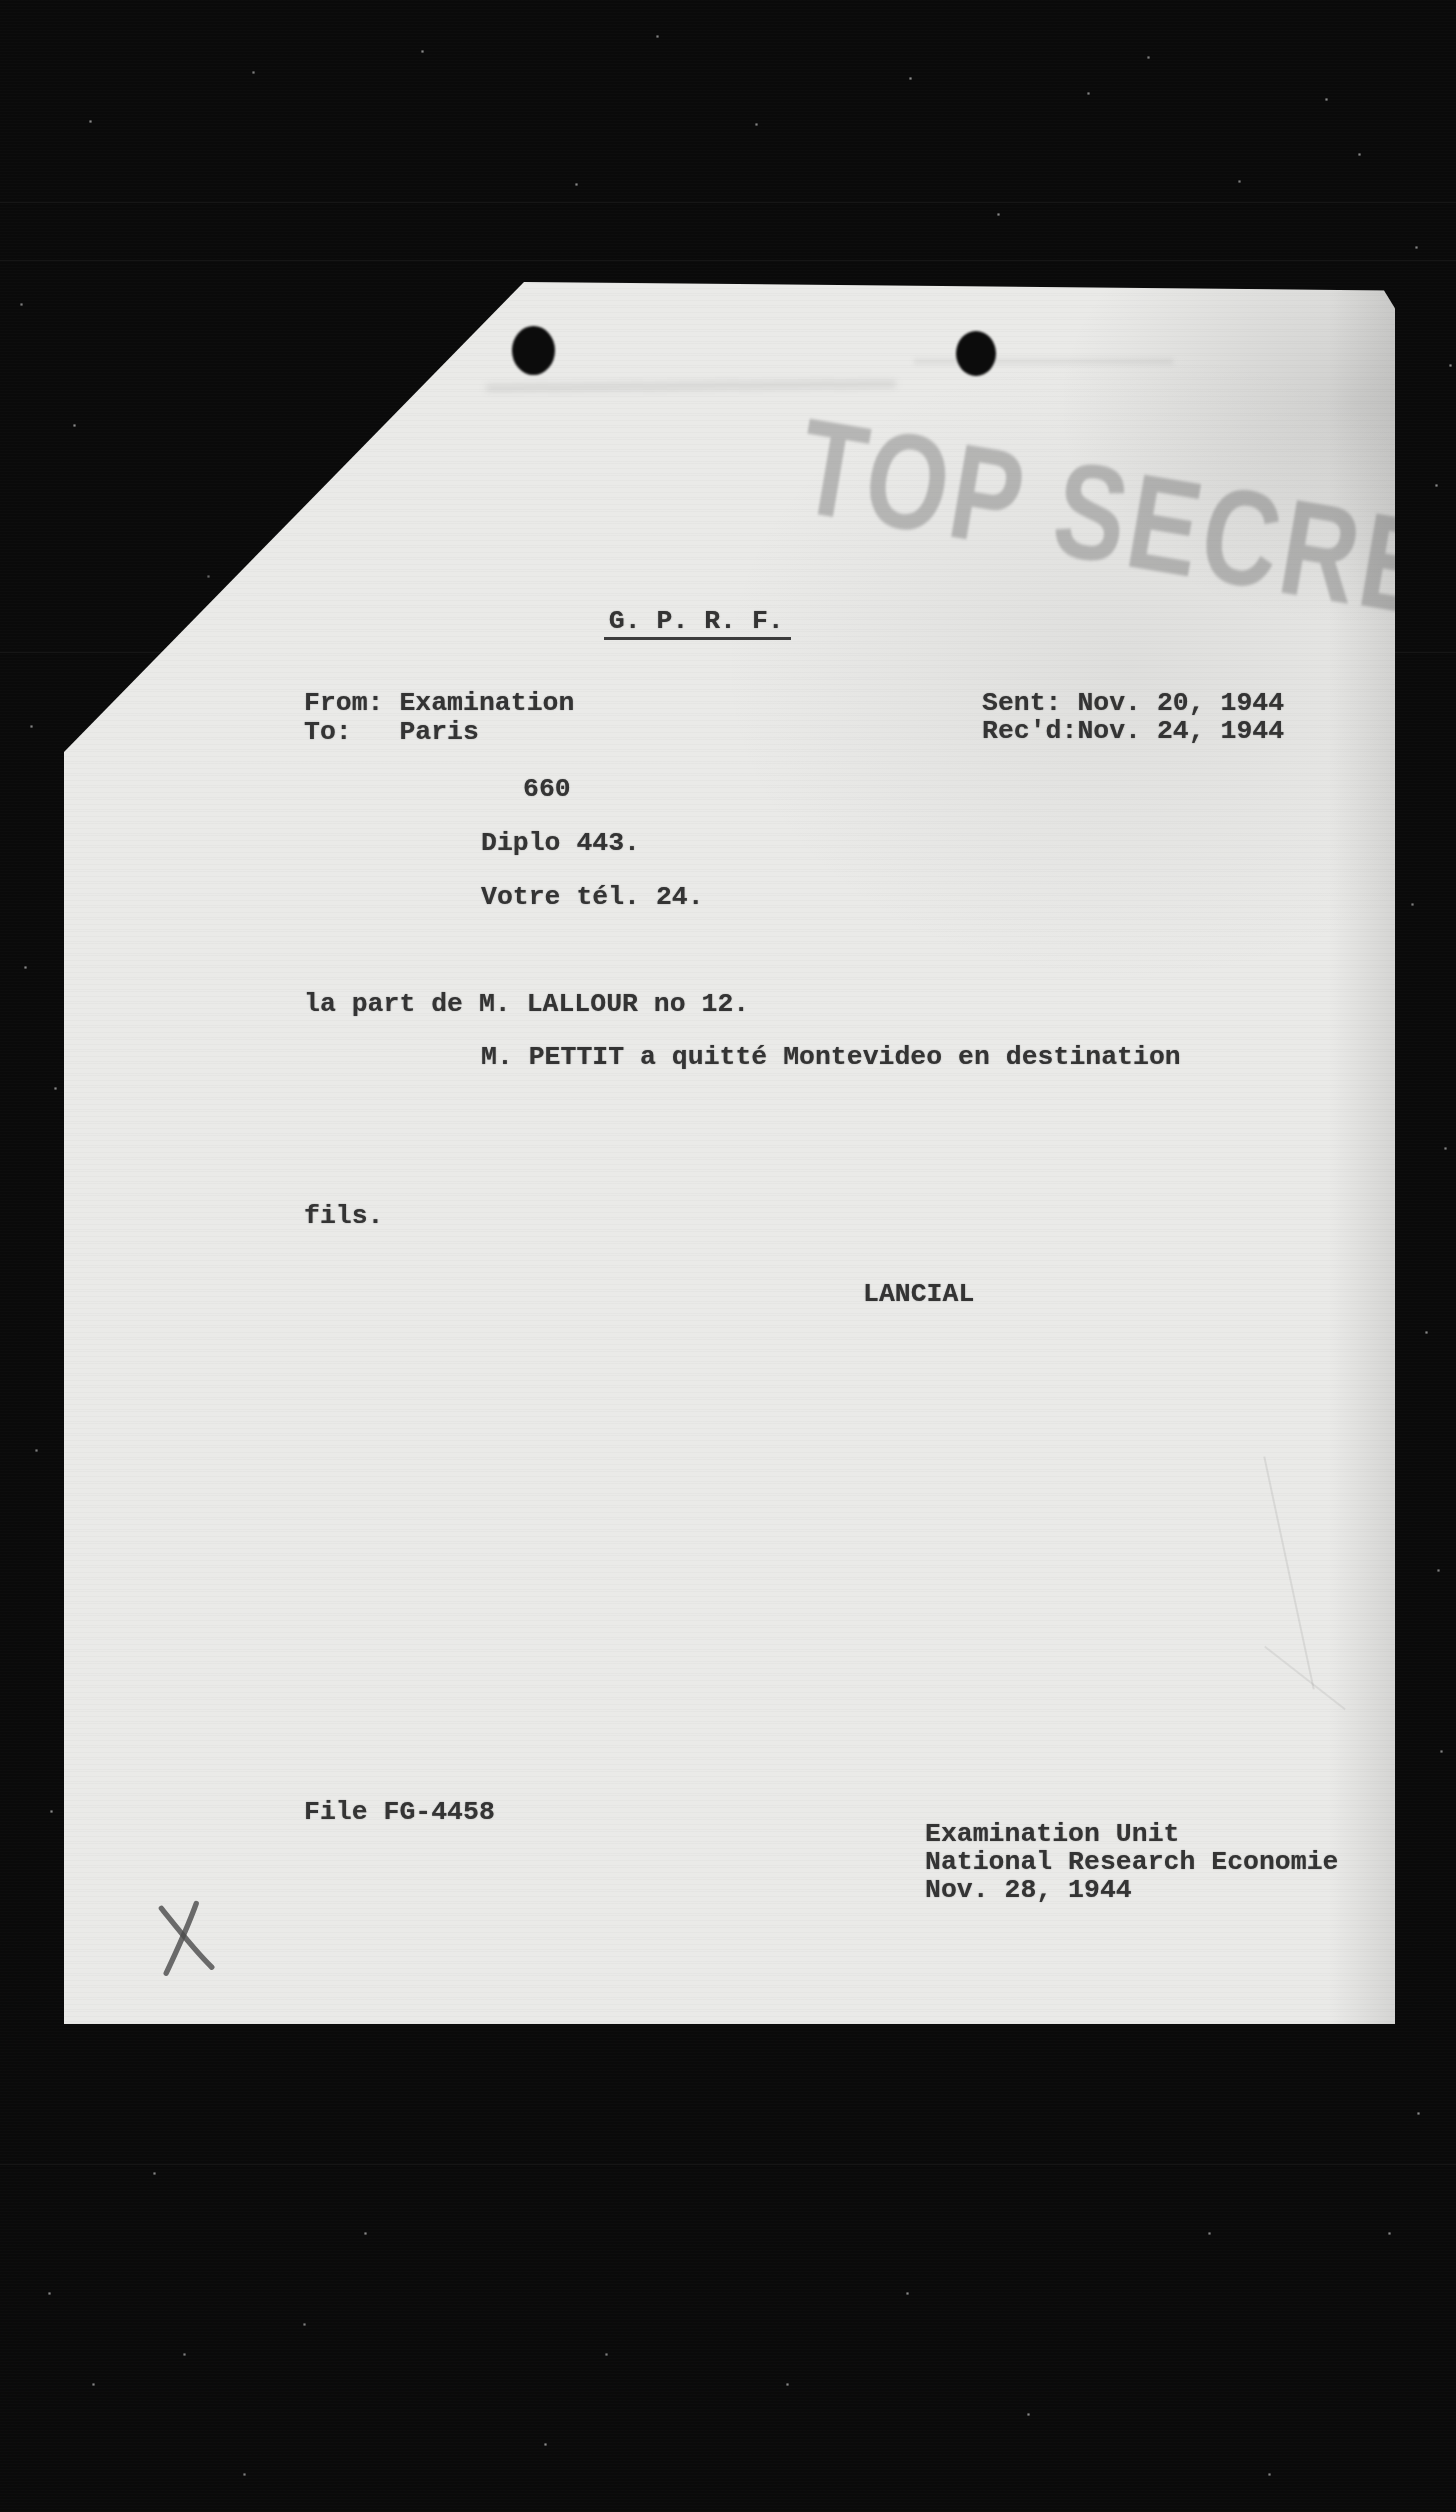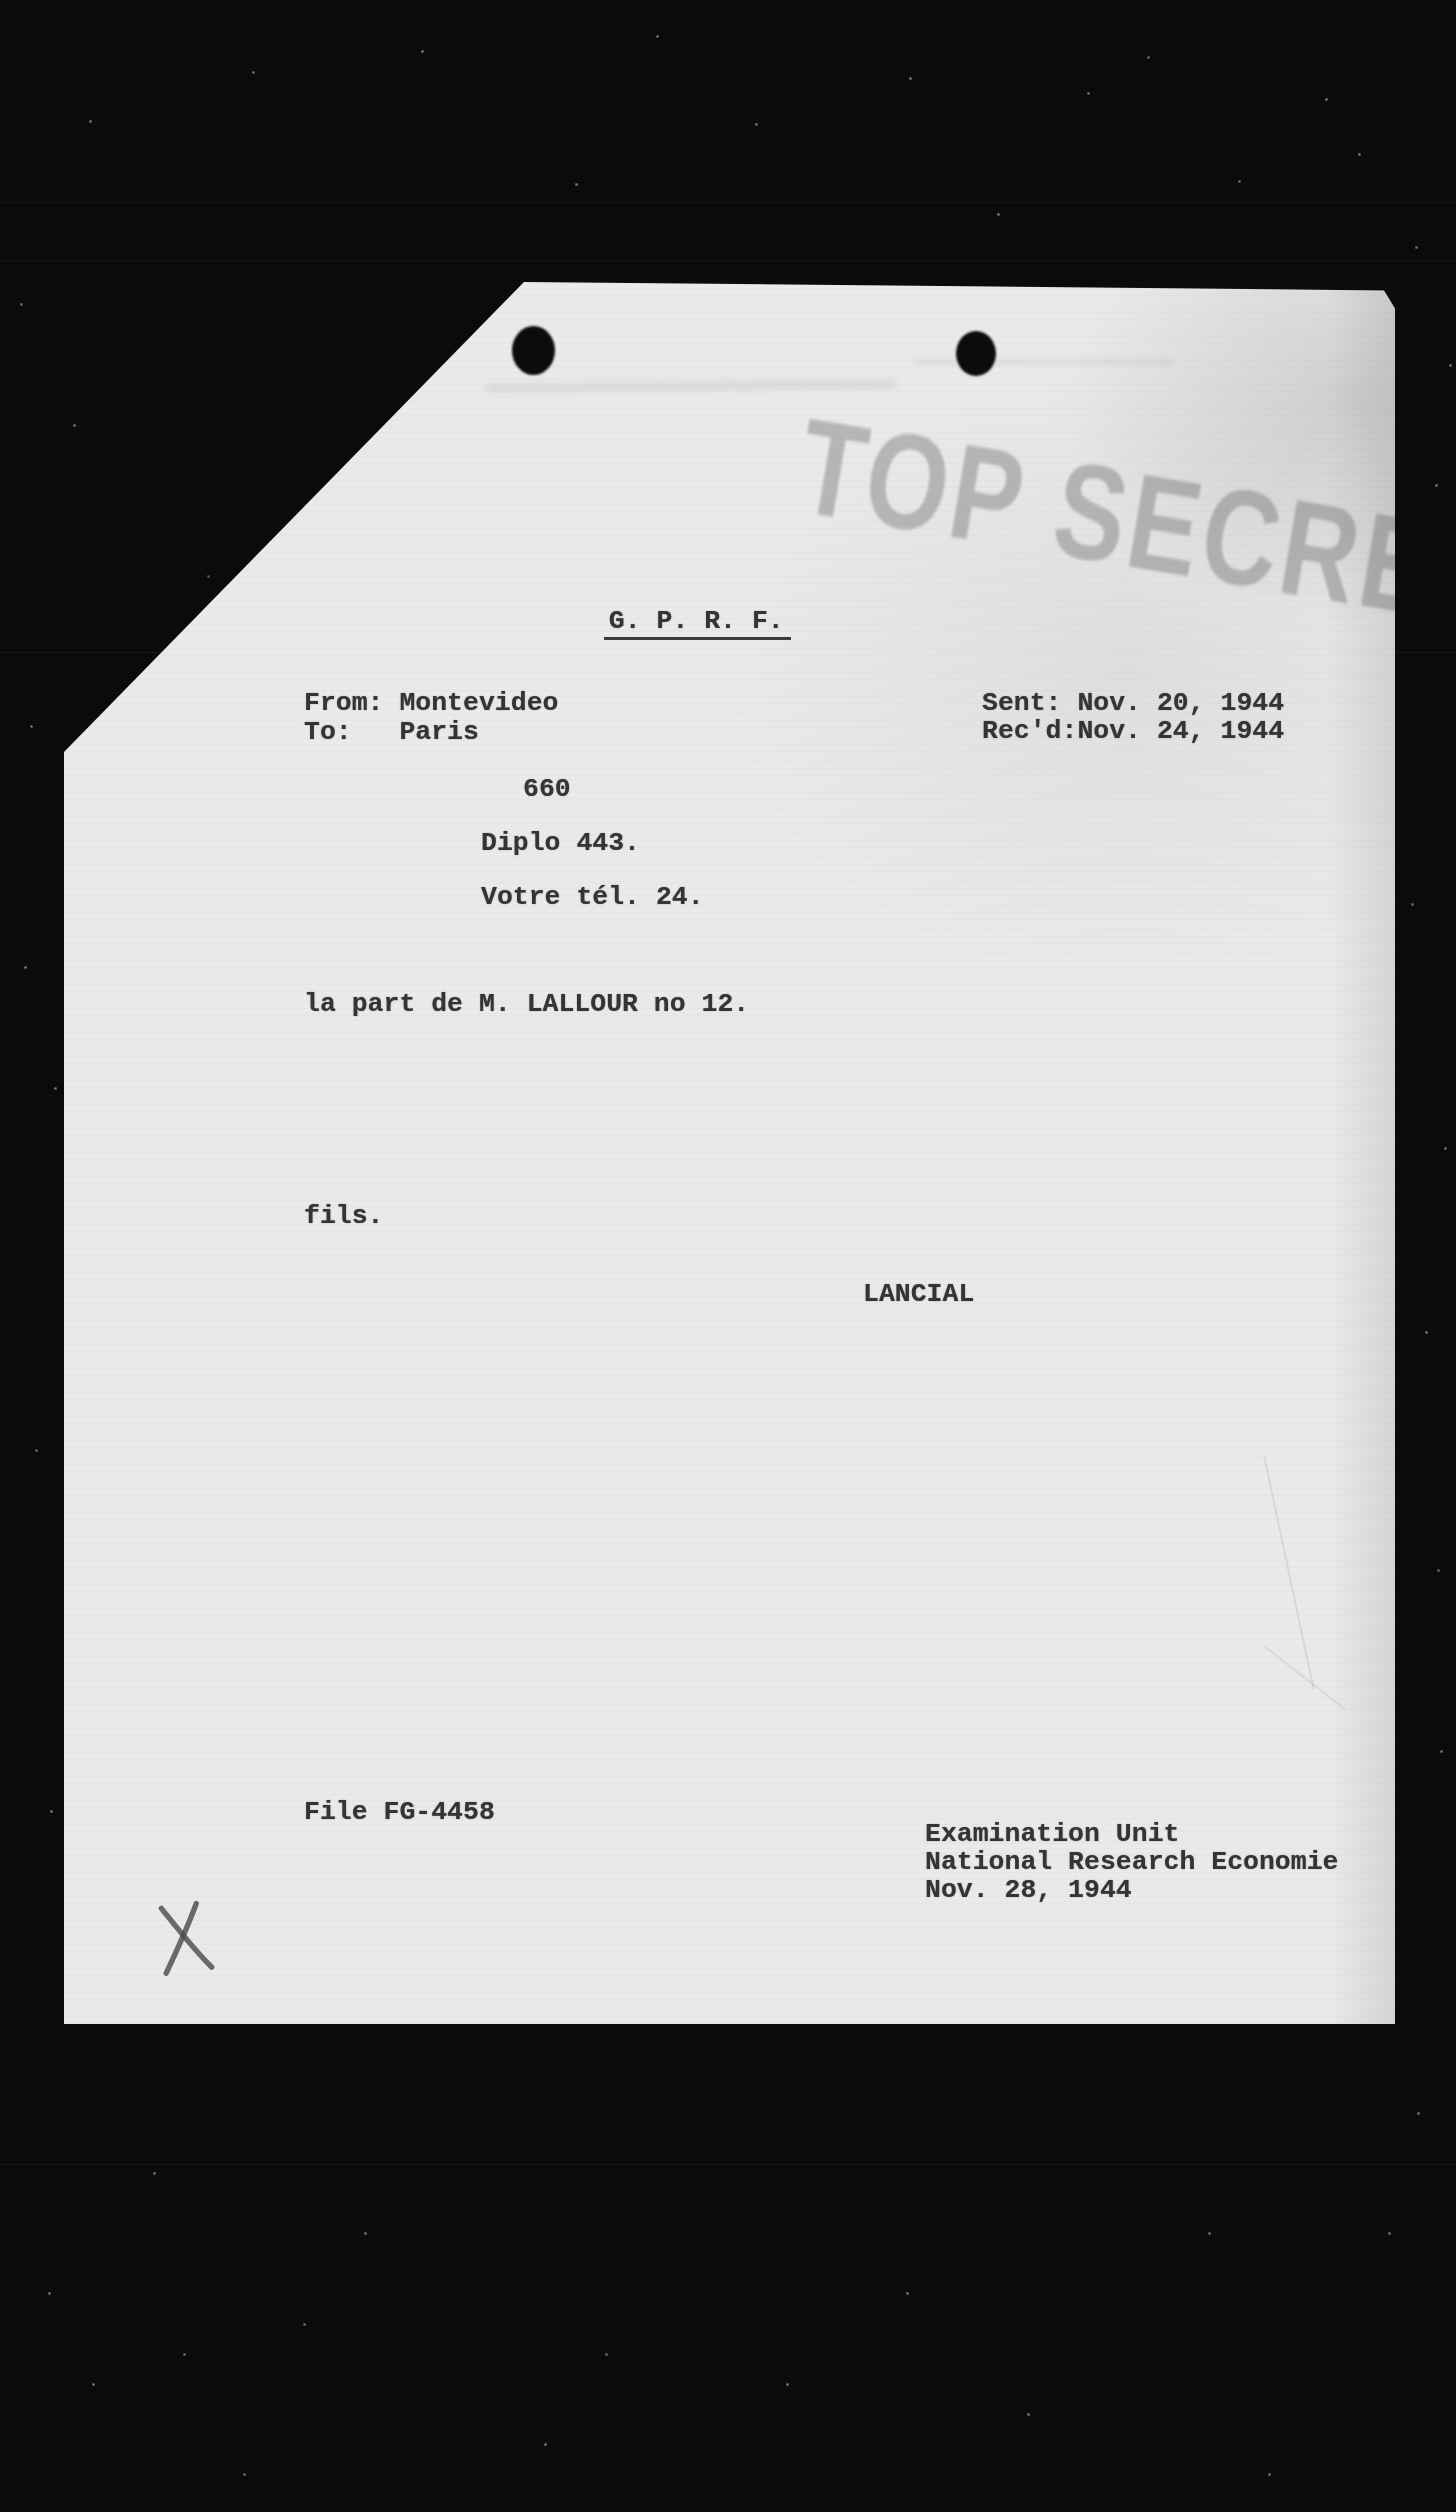--- a/index.html
+++ b/index.html
@@ -97,31 +97,32 @@
     <div class="crease1"></div>
     <div class="crease2"></div>
 
     <div id="hole-left" class="hole"></div>
     <div id="hole-right" class="hole"></div>
 
     <div class="stamp">TOP SECRET</div>
 
     <div class="tw" id="heading">G. P. R. F.</div>
 
-    <div class="tw flush" style="top:407px"><span class="lbl">From:</span><span>Montevideo</span></div>
+    <div class="tw flush" style="top:407px"><span class="lbl">From:</span><span>Examination</span></div>
     <div class="tw flush" style="top:436px"><span class="lbl">To:</span><span>Paris</span></div>
 
     <div class="tw" style="left:918px;top:407px"><span class="lbl">Sent:</span><span>Nov. 20, 1944</span></div>
     <div class="tw" style="left:918px;top:435px"><span class="lbl">Rec'd:</span><span>Nov. 24, 1944</span></div>
 
     <div class="tw" style="left:459px;top:493px">660</div>
 
     <div class="tw indent" style="top:547px">Diplo 443.</div>
     <div class="tw indent" style="top:601px">Votre tél. 24.</div>
     <div class="tw flush" style="top:708px">la part de M. LALLOUR no 12.</div>
+    <div class="tw indent" style="top:761px">M. PETTIT a quitté Montevideo en destination</div>
     <div class="tw flush" style="top:920px">fils.</div>
 
     <div class="tw" style="left:799px;top:998px">LANCIAL</div>
 
     <div class="tw" style="left:861px;top:1538px">Examination Unit</div>
     <div class="tw" style="left:861px;top:1566px">National Research Economie</div>
     <div class="tw" style="left:861px;top:1594px">Nov. 28, 1944</div>
 
     <div class="tw flush" style="top:1516px">File FG-4458</div>
 

